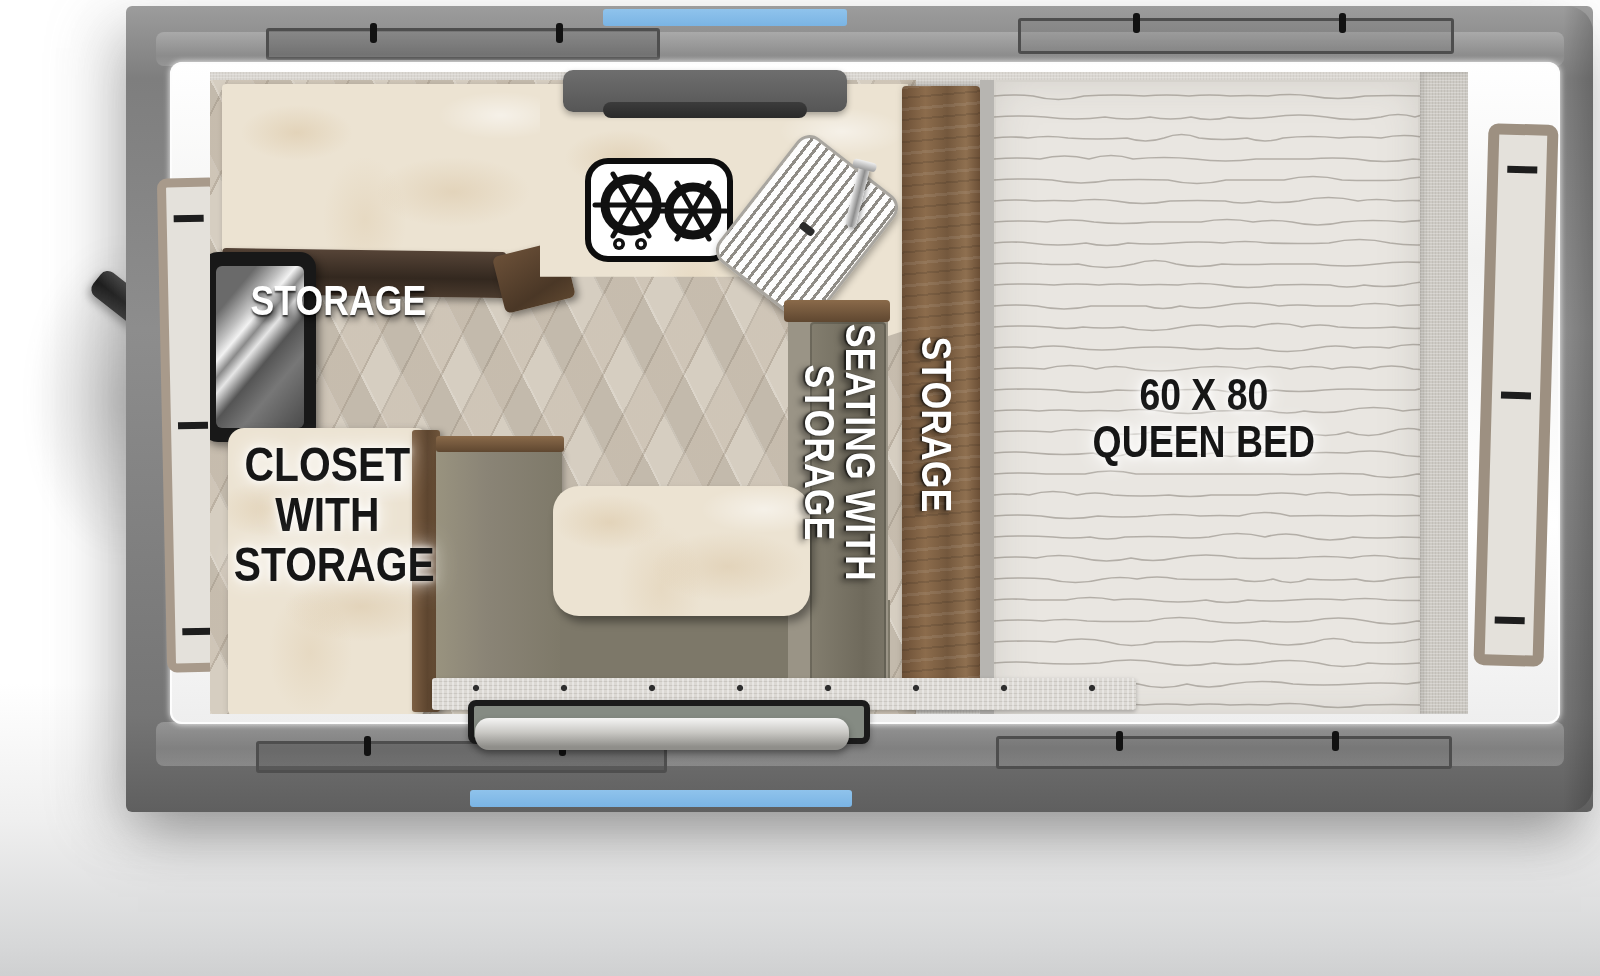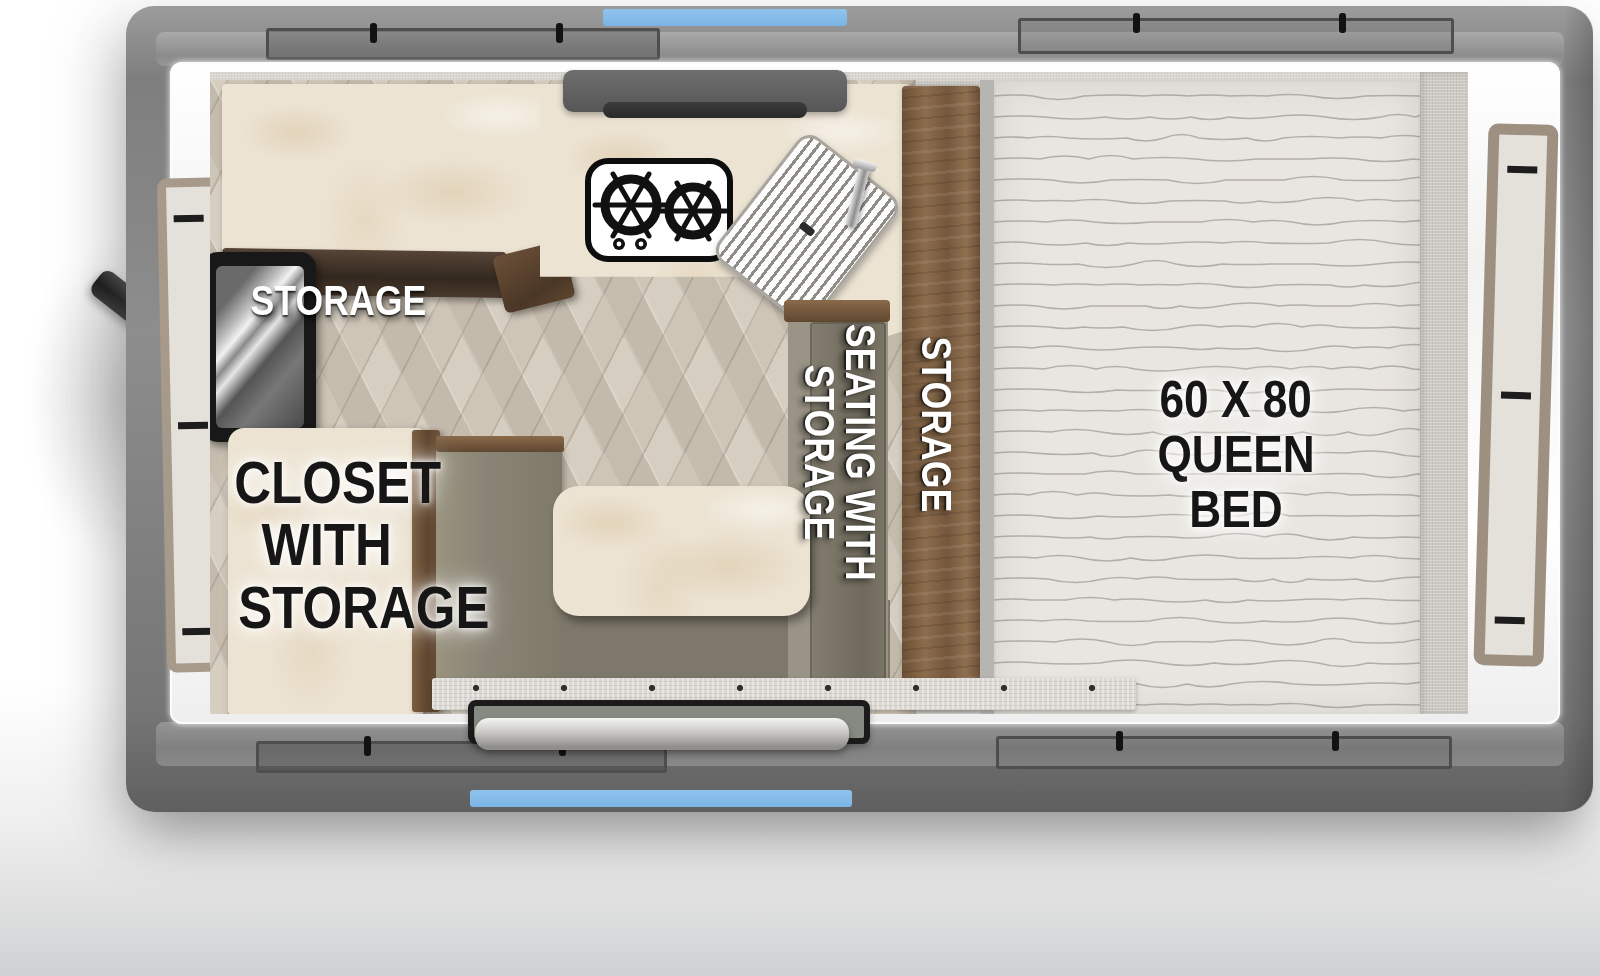--- a/index.html
+++ b/index.html
@@ -11,21 +11,21 @@
   .abs{position:absolute;}
 
   
   .jack-shadow{left:30px;top:240px;width:180px;height:320px;border-radius:50%;
     background:radial-gradient(closest-side,rgba(90,90,90,.28),rgba(90,90,90,0));filter:blur(8px);}
   .jack{left:88px;top:290px;width:84px;height:30px;background:linear-gradient(180deg,#3a3a3a,#101010 55%,#2c2c2c);
     border-radius:9px;transform:rotate(38deg);box-shadow:0 4px 8px rgba(0,0,0,.35);}
   .jack .tip{position:absolute;right:-6px;top:2px;width:22px;height:24px;border-radius:6px;
     background:linear-gradient(135deg,#f2f2f2,#9a9a9a 60%,#d9d9d9);}
 
-  .camper{left:126px;top:6px;width:1467px;height:806px;border-radius:28px;
+  .camper{left:126px;top:6px;width:1467px;height:806px;border-radius:6px;
     background:linear-gradient(180deg,#9c9c9c,#7e7e7e 9%,#8d8d8d 40%,#757575 88%,#5f5f5f);
     box-shadow:0 30px 55px -12px rgba(70,70,70,.5),-28px 14px 55px rgba(130,130,130,.22);}
   .shell-right{right:0;top:0;width:30px;height:100%;border-radius:0 26px 26px 0;
     background:linear-gradient(90deg,rgba(0,0,0,0),rgba(0,0,0,.18));}
   .roof-edge-top{left:30px;top:26px;width:1408px;height:34px;
     background:linear-gradient(180deg,#bdbdbd,#8f8f8f 70%,#a5a5a5);border-radius:8px;opacity:.55;}
   .roof-edge-bottom{left:30px;top:716px;width:1408px;height:44px;
     background:linear-gradient(180deg,#b5b5b5,#939393 60%,#a8a8a8);border-radius:8px;opacity:.5;}
 
   .blue-strip{height:17px;background:linear-gradient(180deg,#8fc3ec,#7ab4e4);border-radius:3px;}
@@ -160,25 +160,25 @@
     background:linear-gradient(180deg,#f5f5f4,#c9c8c4 45%,#8f8e8a 90%);
     box-shadow:0 4px 7px rgba(0,0,0,.35);}
 
   
   .lbl{font-weight:800;font-size:42px;line-height:.98;text-align:center;white-space:nowrap;}
   .lbl-white{color:#fff;text-shadow:0 2px 2px rgba(0,0,0,.7),3px 5px 7px rgba(0,0,0,.5);}
   .lbl-black{color:#161616;text-shadow:0 0 7px rgba(255,255,255,.95),0 0 16px rgba(255,255,255,.9),0 0 30px rgba(255,255,255,.85);}
   .squish{display:inline-block;transform:scaleX(.85);transform-origin:center;}
   .lbl-storage-upper{left:8px;top:208px;width:240px;}
   .lbl-refer{left:202px;top:228px;width:190px;}
-  .lbl-closet{left:6px;top:380px;width:222px;white-space:normal;line-height:1.04;font-size:60px;}
+  .lbl-closet{left:6px;top:368px;width:222px;white-space:normal;line-height:1.04;font-size:48px;}
   .rot{transform:translate(-50%,-50%) rotate(90deg);}
   .lbl-seating{left:630px;top:380px;width:340px;}
   .lbl-storage-side{left:726px;top:352px;width:220px;}
-  .lbl-bed{left:876px;top:300px;width:300px;white-space:normal;line-height:1.06;font-size:52px;}
+  .lbl-bed{left:844px;top:300px;width:300px;white-space:normal;line-height:1.06;font-size:44px;}
   .z5{z-index:5;}
 </style>
 </head>
 <body>
 
 <div class="abs jack-shadow"></div>
 <div class="abs jack">
   <span class="tip"></span>
 </div>
 

